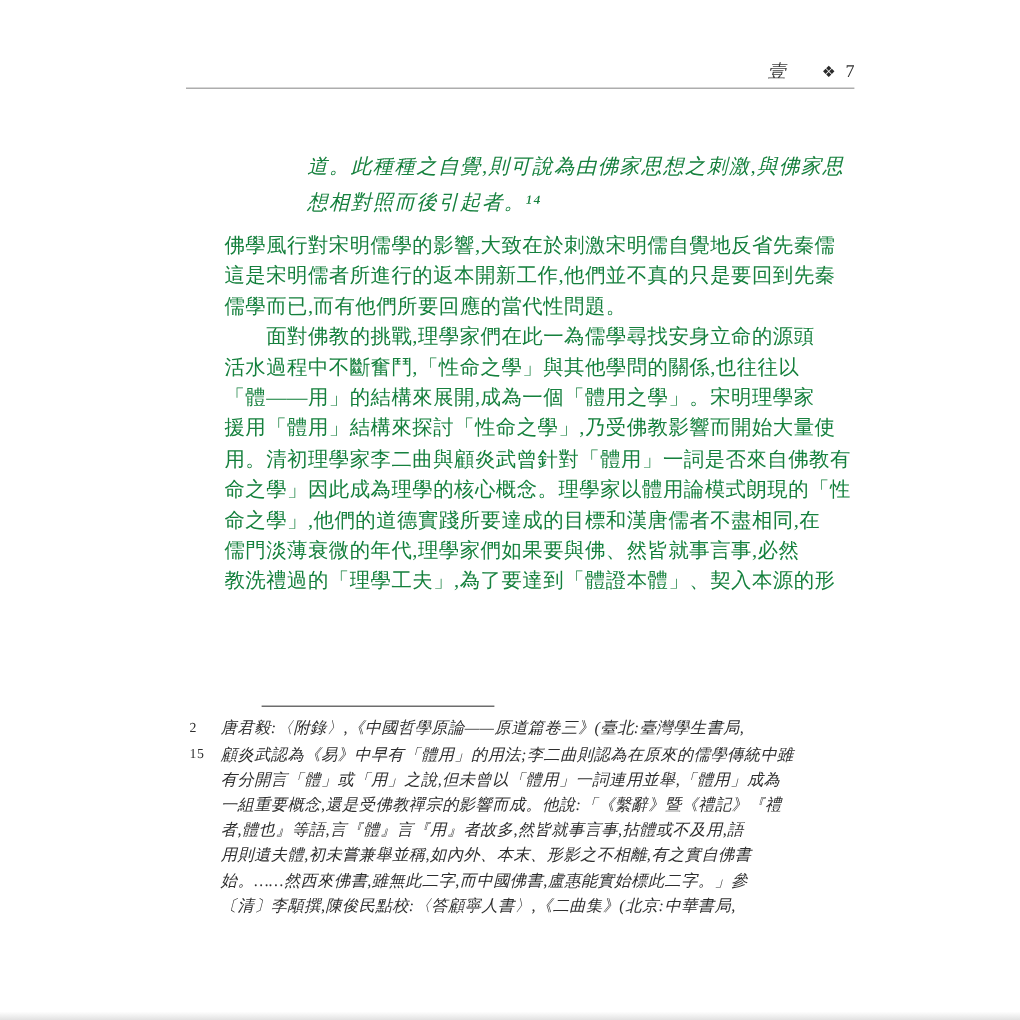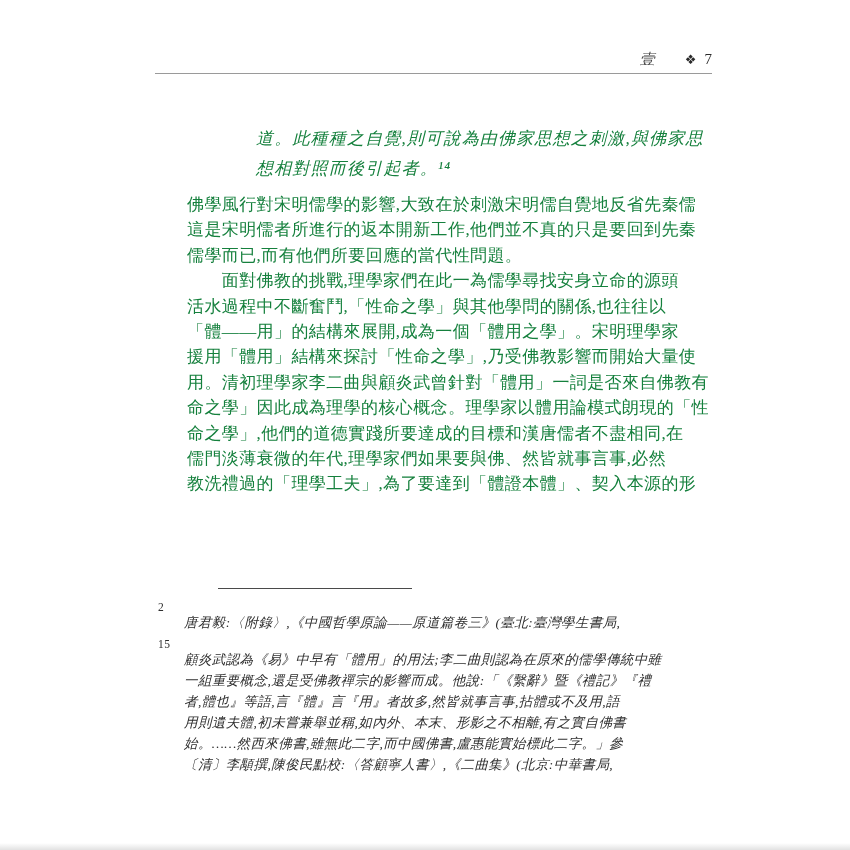--- a/index.html
+++ b/index.html
@@ -71,21 +71,21 @@
     color: #2e2e2e;
   }
   .footnote { display: flex; align-items: flex-start; }
   .fn-num {
     flex: 0 0 26px;
     font-style: normal;
     font-size: 11.5px;
     padding-top: 1px;
     color: #2e2e2e;
   }
-  .fn-body { flex: 1; margin-top: 16px; }
+  .fn-body { flex: 1; }
   
   .scan-edge {
     position: absolute;
     left: 0; right: 0; bottom: 0; height: 7px;
     background: linear-gradient(to bottom, rgba(255,255,255,0), rgba(190,190,190,0.45));
   }
 </style>
 </head>
 <body>
 
@@ -126,20 +126,21 @@
     <div class="footnote">
       <span class="fn-num">2</span>
       <div class="fn-body">
           <span class="tline">唐君毅:〈附錄〉,《中國哲學原論——原道篇卷三》(臺北:臺灣學生書局,</span>
         </div>
     </div>
     <div class="footnote">
       <span class="fn-num">15</span>
       <div class="fn-body">
           <span class="tline">顧炎武認為《易》中早有「體用」的用法;李二曲則認為在原來的儒學傳統中雖</span>
+          <span class="tline">有分開言「體」或「用」之說,但未曾以「體用」一詞連用並舉,「體用」成為</span>
           <span class="tline">一組重要概念,還是受佛教禪宗的影響而成。他說:「《繫辭》暨《禮記》『禮</span>
           <span class="tline">者,體也』等語,言『體』言『用』者故多,然皆就事言事,拈體或不及用,語</span>
           <span class="tline">用則遺夫體,初未嘗兼舉並稱,如內外、本末、形影之不相離,有之實自佛書</span>
           <span class="tline">始。……然西來佛書,雖無此二字,而中國佛書,盧惠能實始標此二字。」參</span>
           <span class="tline">〔清〕李顒撰,陳俊民點校:〈答顧寧人書〉,《二曲集》(北京:中華書局,</span>
         </div>
     </div>
   </div>
 
   <div class="scan-edge"></div>

